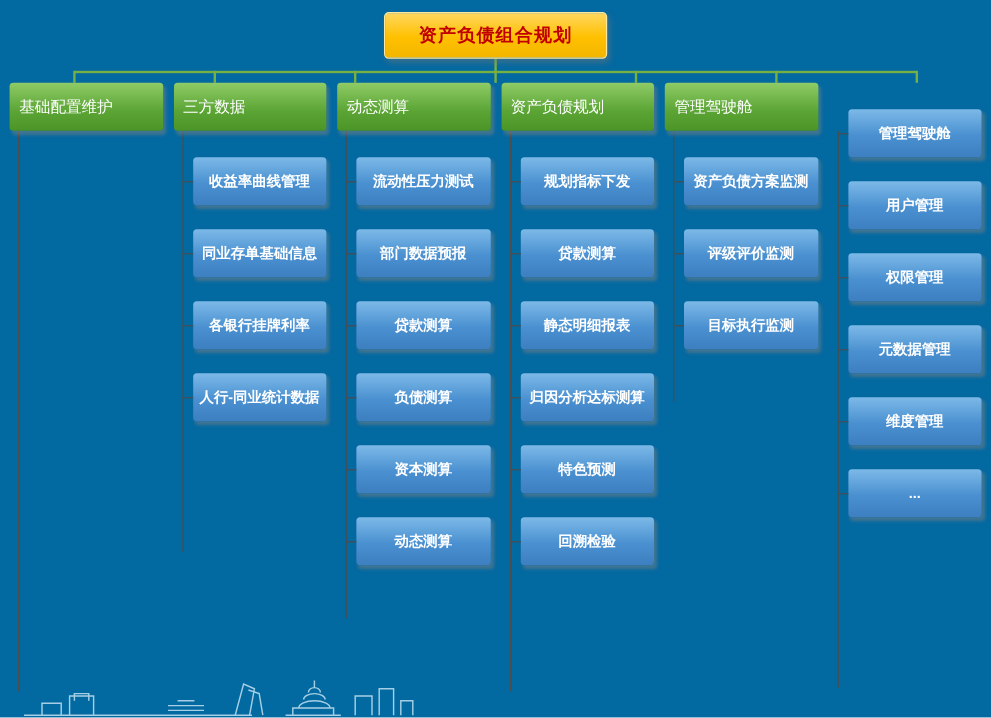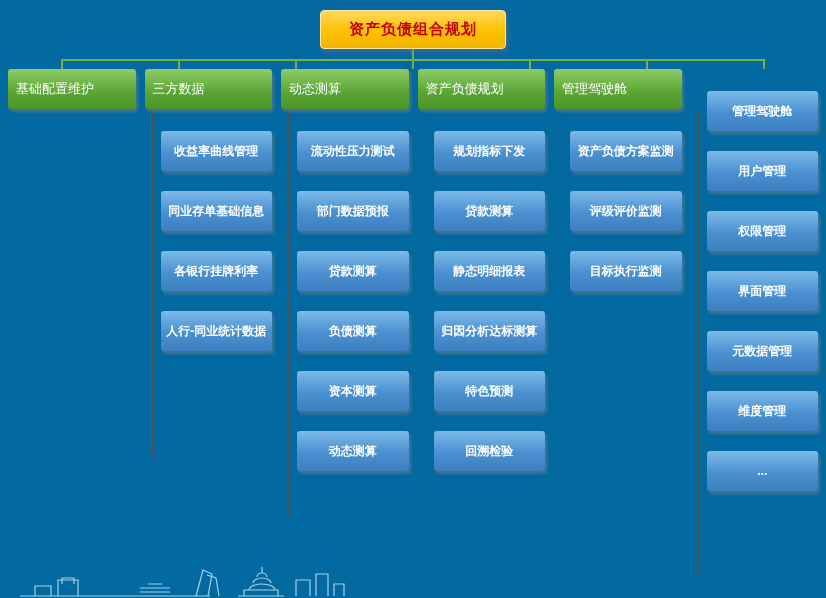--- a/index.html
+++ b/index.html
@@ -110,21 +110,20 @@
           <div class="child">评级评价监测</div>
           <div class="child">目标执行监测</div>
         </div>
         <div class="colline" style="top: 40px; height: 226px;"></div>
       </div>
       <div class="column">
         <div class="col-children">
           <div class="child">管理驾驶舱</div>
           <div class="child">用户管理</div>
           <div class="child">权限管理</div>
-          <div class="child">界面管理</div>
           <div class="child">元数据管理</div>
           <div class="child">维度管理</div>
           <div class="child">...</div>
         </div>
         <div class="colline" style="top: 40px; height: 464px;"></div>
       </div>
     </div>
 
 <div class="connector" style="left: 62px; top: 59px; width: 702px; height: 2px;"></div>
     <div class="connector" style="left: 61px; top: 59px; width: 2px; height: 10px;"></div>

